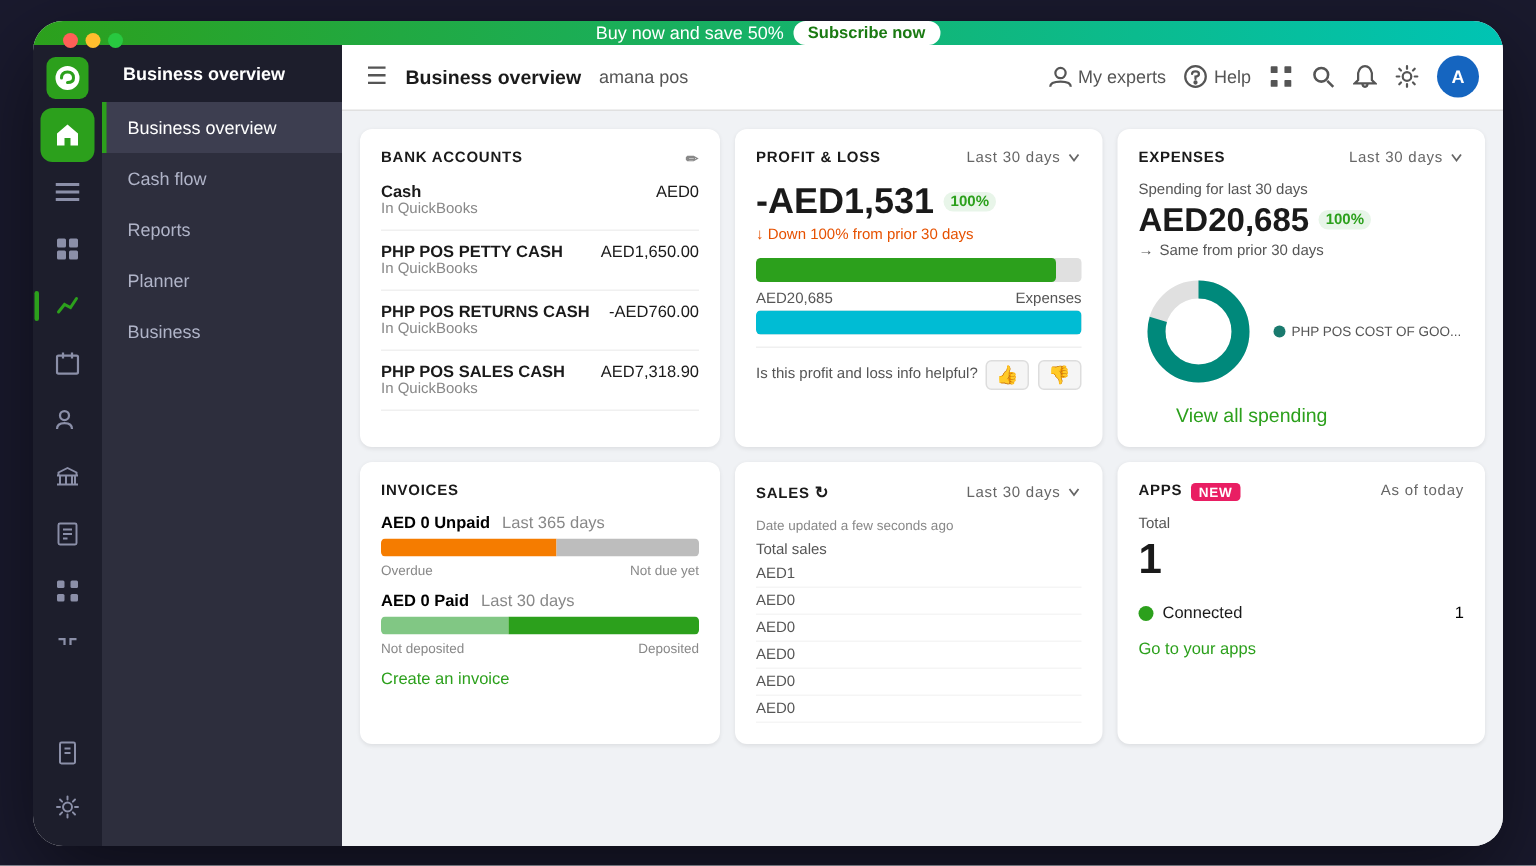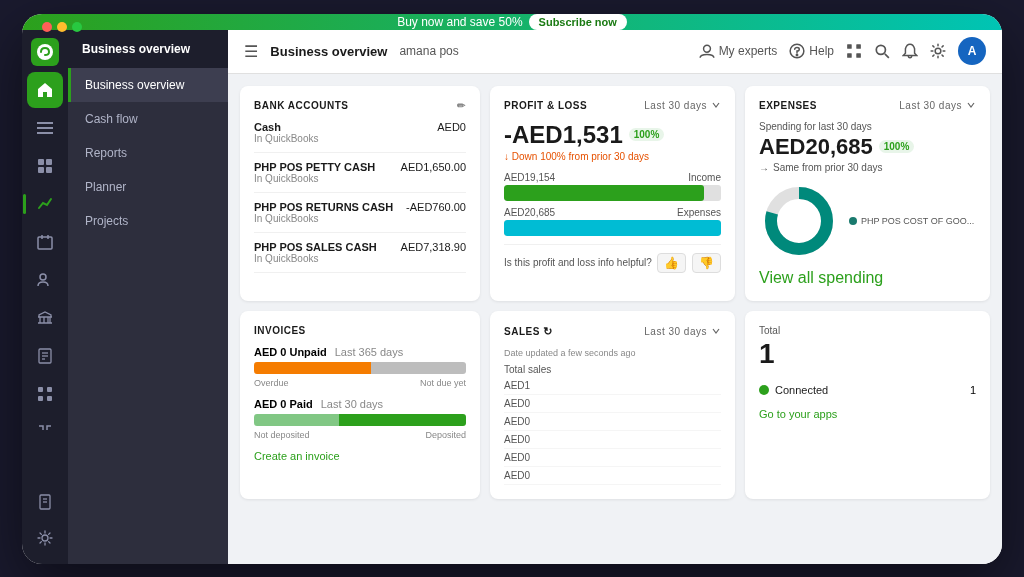--- a/index.html
+++ b/index.html
@@ -98,21 +98,21 @@
     .pnl-helpful { display: flex; justify-content: space-between; align-items: center; margin-top: 8px; font-size: 10px; color: #555; border-top: 1px solid #f0f0f0; padding-top: 8px; }
     .pnl-thumbs { display: flex; gap: 6px; }
     .thumb-btn { background: #f5f5f5; border: 1px solid #ddd; border-radius: 4px; padding: 2px 6px; cursor: pointer; font-size: 12px; }
 
     
     .exp-amount { font-size: 22px; font-weight: 700; color: #1a1a1a; display: flex; align-items: center; gap: 6px; margin-bottom: 2px; }
     .exp-sub { font-size: 10px; color: #555; margin-bottom: 8px; display: flex; align-items: center; gap: 4px; }
     .donut-container { display: flex; align-items: center; gap: 10px; margin-top: 6px; }
     .donut-legend { font-size: 9px; color: #555; display: flex; align-items: center; gap: 4px; }
     .legend-dot { width: 8px; height: 8px; border-radius: 50%; background: #1a7a6e; }
-    .view-all-link { color: #2ca01c; font-size: 16px; cursor: pointer; margin-top: 8px; display: block; }
+    .view-all-link { color: #2ca01c; font-size: 13px; cursor: pointer; margin-top: 8px; display: block; margin-left: 25px; }
 
     
     .inv-row { margin-bottom: 10px; }
     .inv-header { display: flex; align-items: center; gap: 8px; margin-bottom: 4px; font-size: 11px; }
     .inv-amount-label { font-weight: 700; }
     .inv-days { color: #888; }
     .inv-bar-container { height: 12px; border-radius: 3px; overflow: hidden; display: flex; margin-bottom: 4px; }
     .inv-bar-orange { background: #f57c00; flex: 0 0 55%; }
     .inv-bar-gray { background: #bdbdbd; flex: 1; }
     .inv-bar-green-light { background: #81c784; flex: 0 0 40%; }
@@ -254,21 +254,21 @@
       <div class="nav-item">
         <span>Cash flow</span>
       </div>
       <div class="nav-item">
         <span>Reports</span>
       </div>
       <div class="nav-item">
         <span>Planner</span>
       </div>
       <div class="nav-item">
-        <span>Projects</span>
+        <span>Business</span>
       </div>
     </div>
 
     <div class="main-content">
 
       <div class="app-header">
         <span class="header-menu-icon">☰</span>
         <span class="header-title">Business overview</span>
         <span class="header-company">amana pos</span>
         <div class="header-actions">
@@ -365,24 +365,20 @@
             </span>
           </div>
           <div class="pnl-amount">
             <span>-AED1,531</span>
             <span class="pnl-badge">100%</span>
           </div>
           <div class="pnl-change">
             ↓ <span>Down 100% from prior 30 days</span>
           </div>
           <div class="pnl-bar-row">
-            <div class="pnl-bar-label">
-              <span>AED19,154</span>
-              <span>Income</span>
-            </div>
             <div class="pnl-bar-track">
                 <div class="pnl-bar-fill green" style="width:92%"></div>
               </div>
           </div>
           <div class="pnl-bar-row">
             <div class="pnl-bar-label">
               <span>AED20,685</span>
               <span>Expenses</span>
             </div>
             <div class="pnl-bar-track">
@@ -492,20 +488,27 @@
             </div>
           <div class="sales-row">
               <span>AED0</span>
             </div>
           <div class="sales-row">
               <span>AED0</span>
             </div>
         </div>
 
         <div class="card">
+          <div class="card-title">
+            <span style="display:flex;align-items:center;gap:6px">
+              <span>APPS</span>
+              <span class="apps-badge">NEW</span>
+            </span>
+            <span class="card-title-right">As of today</span>
+          </div>
           <div class="apps-total-label">Total</div>
           <div class="apps-total">1</div>
           <div class="apps-row">
             <div class="apps-row-left">
               <div class="connected-dot"></div>
               <span>Connected</span>
             </div>
             <span>1</span>
           </div>
           <a class="go-to-apps">Go to your apps</a>

